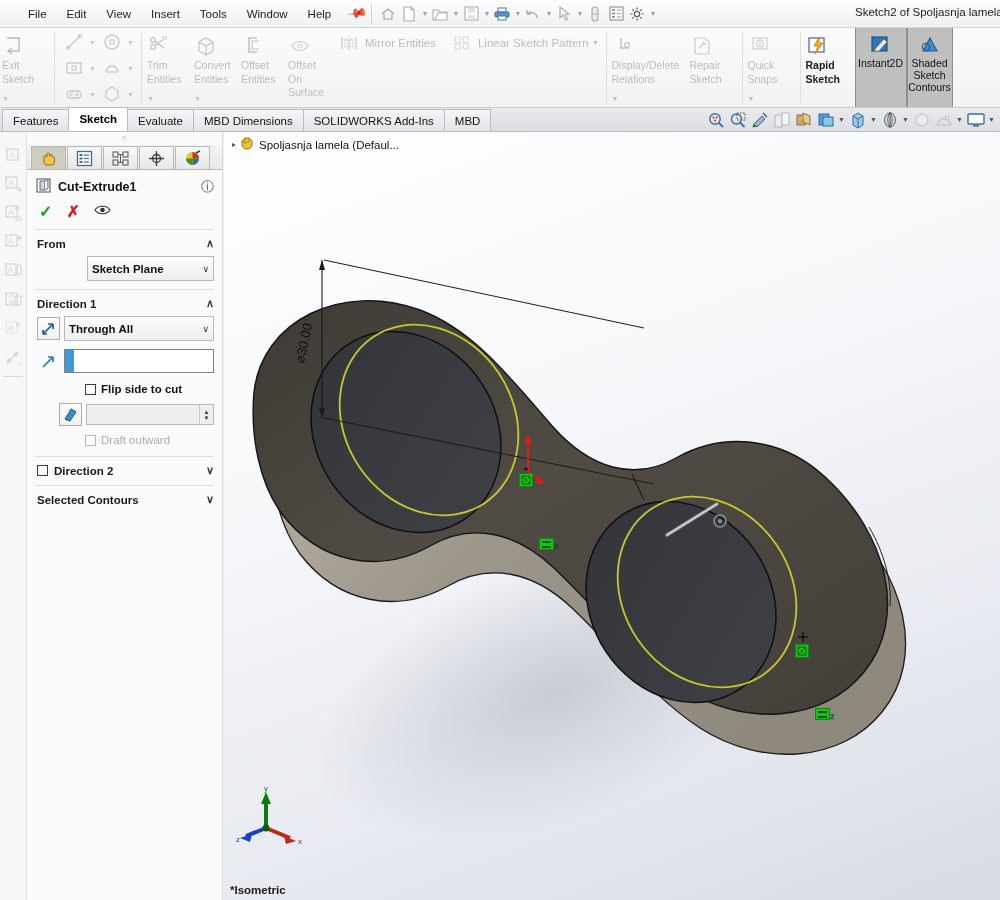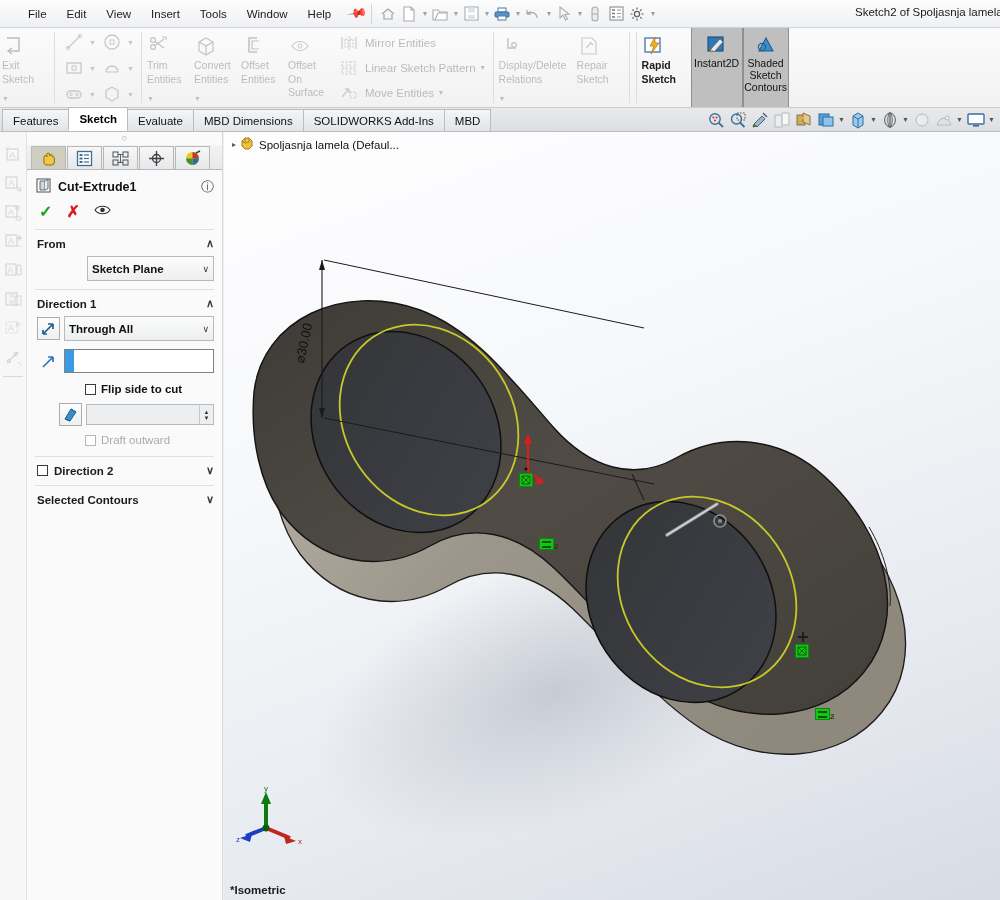--- a/index.html
+++ b/index.html
@@ -59,21 +59,21 @@
   .bigbtn .dd { font-size:7px; color:#bbbdc0; margin-top:auto; padding-bottom:3px;}
   .bigbtn.on { color:#1b1b1b; }
   .bigbtn.on .lbl { color:#1b1b1b; font-weight:bold;}
   .icon24 { width:24px; height:24px; }
   .ico-svg { display:block; }
 
   .sketchgrid { display:grid; grid-template-columns:repeat(4, auto); grid-auto-rows:26px; align-items:center; padding:1px 2px;}
   .sgcell { display:flex; align-items:center; justify-content:center; width:27px; height:25px; color:#c6c8cb;}
   .sgcaret { width:11px; text-align:center; font-size:7px; color:#c2c4c7;}
 
-  .listcol { display:flex; flex-direction:column; justify-content:center; padding:2px 0; }
+  .listcol { display:flex; justify-content:center; padding:2px 0; }
   .listrow { display:flex; align-items:center; height:25px; color:#c0c3c6; }
   .listrow .li-ic { width:24px; display:flex; justify-content:center; }
   .listrow .li-tx { font-size:11.5px; padding-left:4px; color:#b8bbbe; white-space:nowrap;}
   .listrow .li-dd { font-size:7px; color:#bcbec1; width:14px; text-align:center; }
 
   .tgl {
     display:flex; flex-direction:column; align-items:center; justify-content:flex-start;
     width:50px; padding-top:5px; background:#bfbfbf;
     border-left:1px solid #8f8f8f; border-right:1px solid #8f8f8f;
     color:#111;
@@ -469,30 +469,20 @@
         <svg width="18" height="16" viewBox="0 0 18 16">
             <rect x="2" y="2" width="5" height="5" fill="none" stroke="#c8cbce" stroke-width="1.1" stroke-dasharray="2 1.2"></rect>
             <rect x="10" y="2" width="5" height="5" fill="none" stroke="#c8cbce" stroke-width="1.1" stroke-dasharray="2 1.2"></rect>
             <rect x="2" y="9" width="5" height="5" fill="none" stroke="#c8cbce" stroke-width="1.1" stroke-dasharray="2 1.2"></rect>
             <rect x="10" y="9" width="5" height="5" fill="none" stroke="#c8cbce" stroke-width="1.1" stroke-dasharray="2 1.2"></rect>
           </svg>
       </span>
       <span class="li-tx">Linear Sketch Pattern</span>
       <span class="li-dd">▼</span>
     </div>
-    <div class="listrow">
-      <span class="li-ic">
-        <svg width="18" height="16" viewBox="0 0 18 16">
-            <path d="M2 12 L9 4 M9 4 H5 M9 4 V8" stroke="#c8cbce" stroke-width="1.3" fill="none"></path>
-            <rect x="10" y="7" width="6" height="6" fill="none" stroke="#c8cbce" stroke-width="1.1" stroke-dasharray="2 1.2"></rect>
-          </svg>
-      </span>
-      <span class="li-tx">Move Entities</span>
-      <span class="li-dd">▼</span>
-    </div>
   </div>
   <div class="rsep"></div>
 
   <div class="rgroup">
     <div class="bigbtn" style="width:78px">
       <span class="icon24">
         <svg class="ico-svg" width="24" height="24" viewBox="0 0 24 24">
             <path d="M9 4 v10 h8" fill="none" stroke="#c0c3c6" stroke-width="1.4"></path>
             <circle cx="15" cy="11" r="2.3" fill="none" stroke="#c0c3c6" stroke-width="1.2"></circle>
           </svg>
@@ -507,20 +497,34 @@
             <path d="M5 4 h10 l4 4 v12 H5 Z" fill="none" stroke="#c8cbce" stroke-width="1.2"></path>
             <path d="M9 14 l5 -5 M13 8 l3 3" fill="none" stroke="#c8cbce" stroke-width="1.2"></path>
           </svg>
       </span>
       <span class="lbl">Repair</span>
       <span class="lbl">Sketch</span>
     </div>
   </div>
   <div class="rsep"></div>
 
+  <div class="rgroup">
+    <div class="bigbtn">
+      <span class="icon24">
+        <svg class="ico-svg" width="24" height="24" viewBox="0 0 24 24">
+            <rect x="5" y="4" width="14" height="11" fill="none" stroke="#cbced1" stroke-width="1.2"></rect>
+            <circle cx="12" cy="9.5" r="3.4" fill="none" stroke="#cbced1" stroke-width="1.2"></circle>
+            <circle cx="12" cy="9.5" r="1.2" fill="#cbced1"></circle>
+          </svg>
+      </span>
+      <span class="lbl">Quick</span>
+      <span class="lbl">Snaps</span>
+      <span class="dd">▼</span>
+    </div>
+  </div>
   <div class="rsep"></div>
 
   <div class="rgroup">
     <div class="bigbtn on">
       <span class="icon24">
         <svg class="ico-svg" width="24" height="24" viewBox="0 0 24 24">
             <rect x="3" y="4" width="15" height="14" fill="#fff" stroke="#4a6fa5" stroke-width="1.3"></rect>
             <path d="M13 3 L8 12 h4 l-3 8 L17 9 h-4 z" fill="#f2b01e" stroke="#b5801a" stroke-width="0.8"></path>
           </svg>
       </span>

